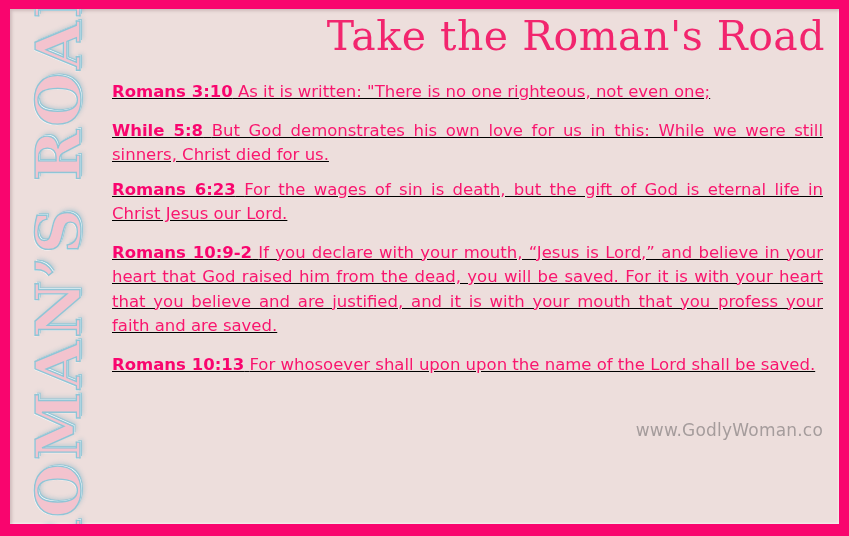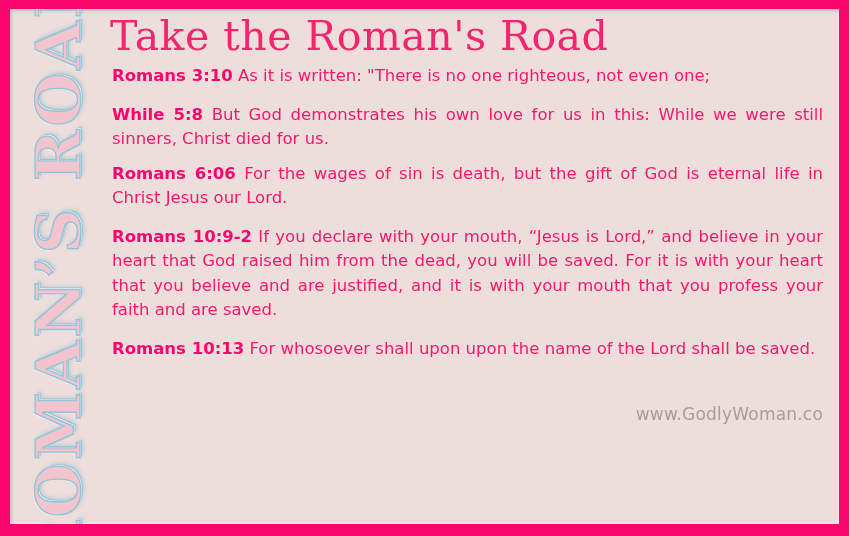--- a/index.html
+++ b/index.html
@@ -69,33 +69,34 @@
     top: 0;
     right: 0;
     bottom: 0;
     padding: 0 14px 0 4px;
     box-sizing: border-box;
   }
 
   #title {
     margin: 0;
     padding: 0;
-    text-align: left;
+    text-align: right;
     font-family: "DejaVu Serif", serif;
     font-weight: normal;
     font-size: 41px;
     line-height: 50px;
     color: #f2256e;
     letter-spacing: 0.5px;
     padding-top: 2px;
     white-space: nowrap;
   }
 
   #verses {
-    margin-top: 3px;
+    margin-top: 19px;
+    text-decoration: underline;
   }
 
   .verse {
     font-family: "DejaVu Sans", sans-serif;
     font-size: 16.5px;
     line-height: 24.5px;
     color: #f9166e;
     text-align: justify;
     text-justify: inter-word;
     margin: 0 0 14px 0;
@@ -111,21 +112,21 @@
     color: #f9056e;
   }
 
   .verse.tight {
     margin-bottom: 10px;
   }
 
   #watermark {
     position: absolute;
     right: 16px;
-    bottom: 100px;
+    bottom: 84px;
     font-family: "DejaVu Sans", sans-serif;
     font-size: 17px;
     color: #a59c9c;
     letter-spacing: 0.2px;
     user-select: none;
     white-space: nowrap;
   }
 </style>
 </head>
 <body>
@@ -148,21 +149,21 @@
           <span>As it is written: "There is no one righteous, not even one;</span>
         </p>
 
 
         <p class="verse tight">
           <span class="ref">While 5:8</span>
           <span>But God demonstrates his own love for us in this: While we were still sinners, Christ died for us.</span>
         </p>
 
         <p class="verse">
-          <span class="ref">Romans 6:06</span>
+          <span class="ref">Romans 6:23</span>
           <span>For the wages of sin is death, but the gift of God is eternal life in Christ Jesus our Lord.</span>
         </p>
 
         <p class="verse">
           <span class="ref">Romans 10:9-2</span>
           <span>If you declare with your mouth, “Jesus is Lord,” and believe in your heart that God raised him from the dead, you will be saved. For it is with your heart that you believe and are justified, and it is with your mouth that you profess your faith and are saved.</span>
         </p>
 
         <p class="verse">
           <span class="ref">Romans 10:13</span>

